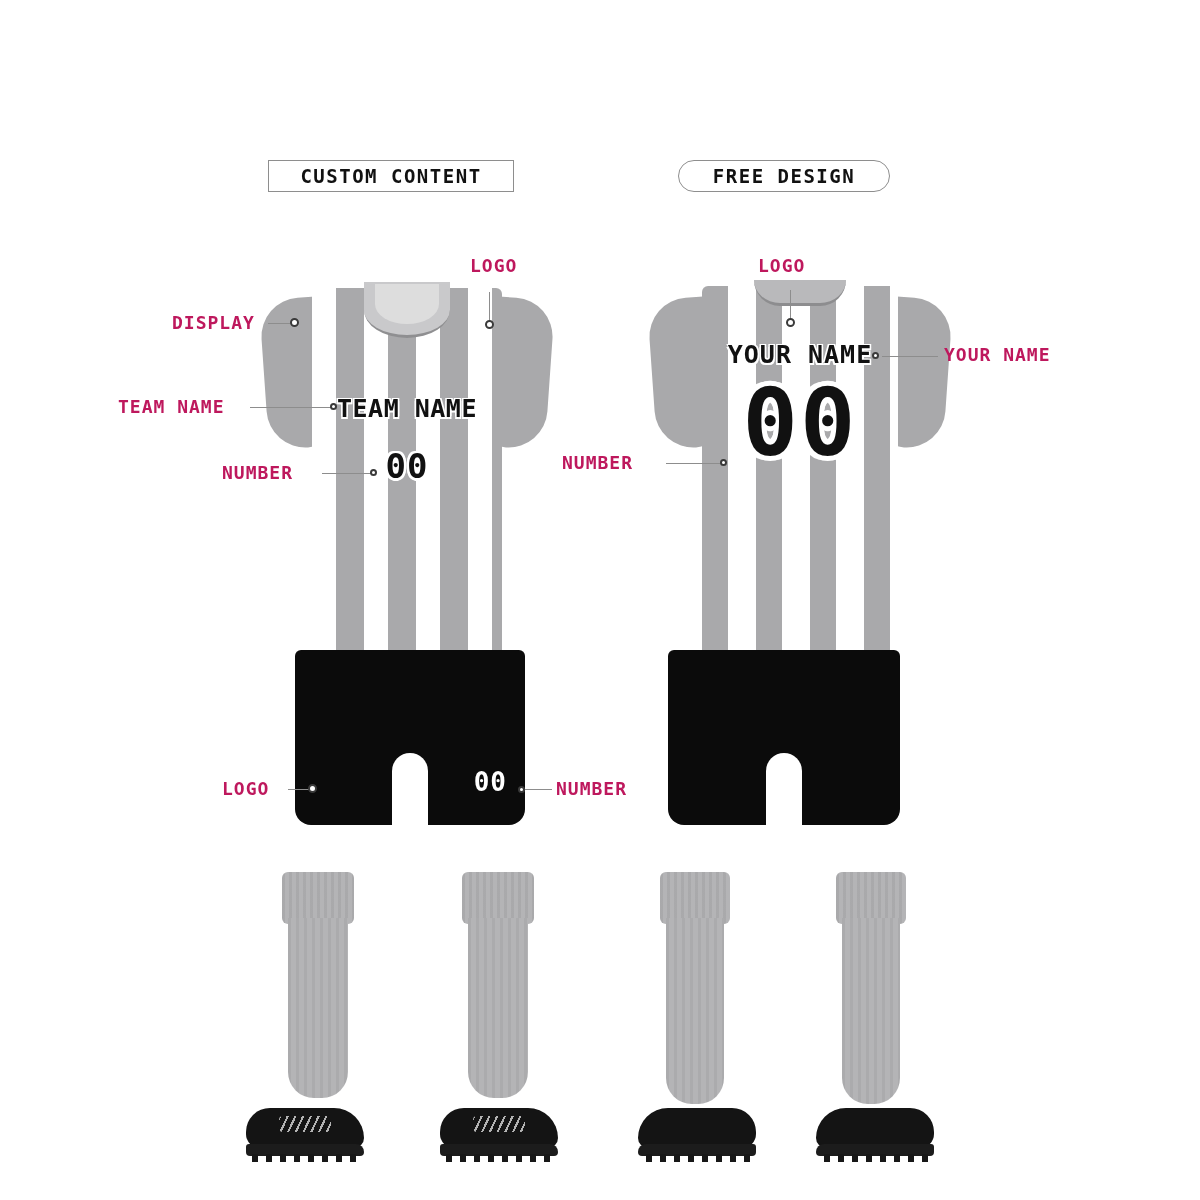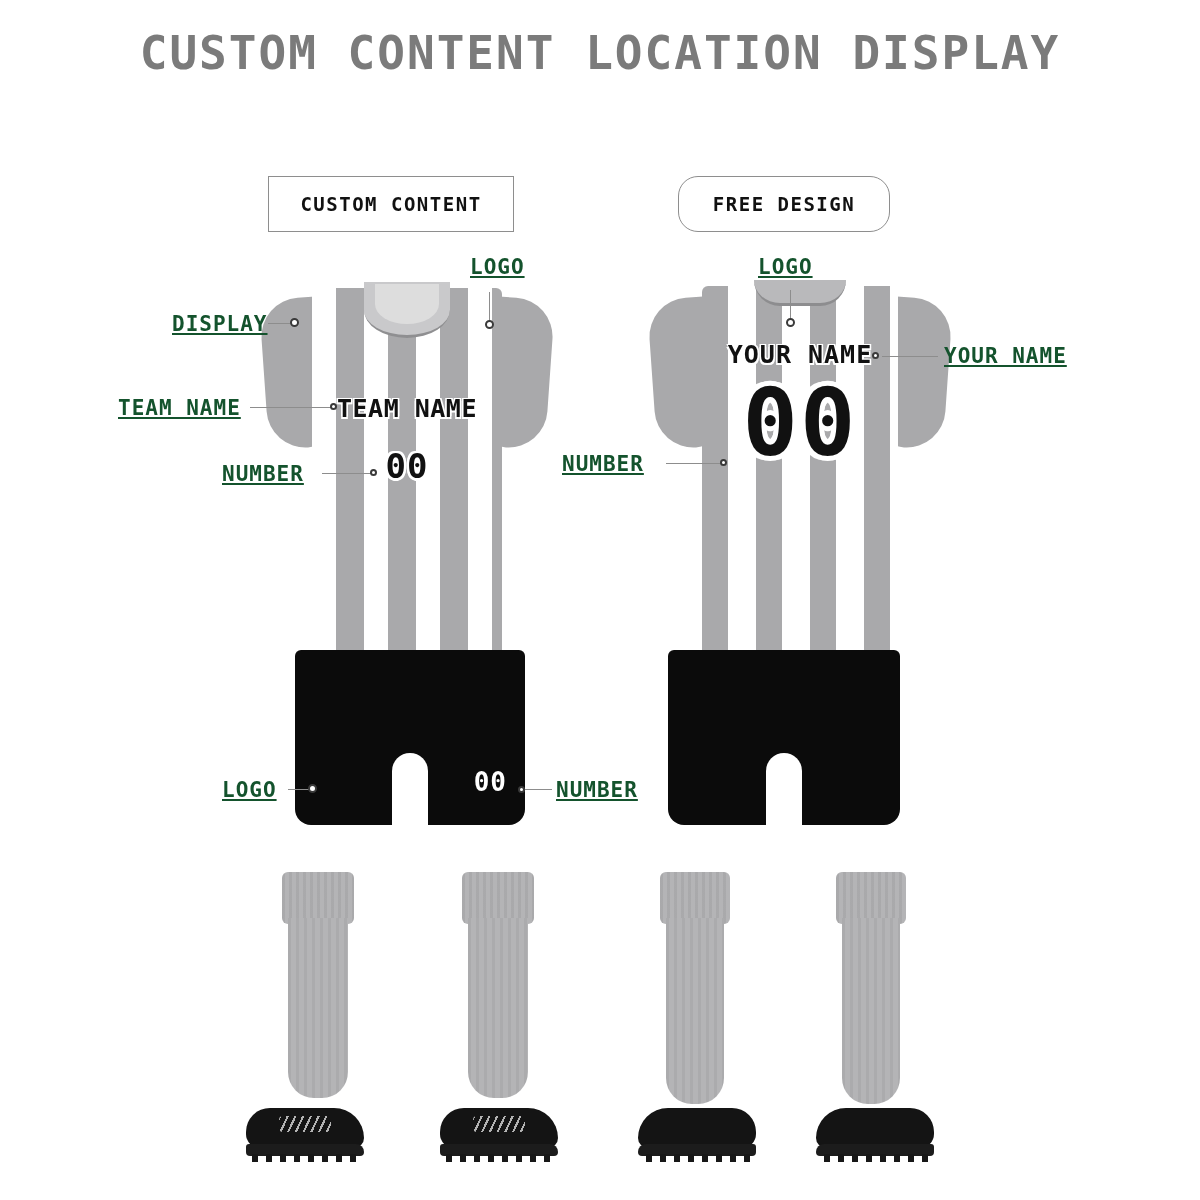--- a/index.html
+++ b/index.html
@@ -27,33 +27,31 @@
     font-size:16px; font-weight:bold; letter-spacing:3px;
     color:#3a3a3a;
   }
   .tagbox {
     position:absolute;
     border:1.5px solid #8e8e8e;
     background:#fff;
     font-size:19px; font-weight:bold; letter-spacing:1.5px;
     color:#111;
     display:flex; align-items:center; justify-content:center;
-    height:56px;
-    margin-top:16px;
+    height:32px;
   }
   #tag-custom { left:268px; top:160px; width:246px; }
   #tag-free   { left:678px; top:160px; width:212px;border-radius:20px; }
 
   
   .label {
     position:absolute;
-    font-size:21px; font-weight:bold; letter-spacing:1px;
-    color:#14532d;
+    font-size:18px; font-weight:bold; letter-spacing:1px;
+    color:#be185d;
     white-space:nowrap;
-    text-decoration:underline;
   }
   .leader {
     position:absolute;
     height:1px;
     background:#8d8d8d;
   }
   .dot {
     position:absolute;
     width:9px; height:9px; border-radius:50%;
     background:#fff;
@@ -224,21 +222,20 @@
     opacity:.85;
     border-radius:4px;
   }
   .shoe.flip { transform:scaleX(-1); }
 </style>
 </head>
 <body>
 
 <div class="stage">
 
-  <div class="title">CUSTOM CONTENT LOCATION DISPLAY</div>
 
   <div class="tagbox" id="tag-custom">CUSTOM CONTENT</div>
   <div class="tagbox" id="tag-free">FREE DESIGN</div>
 
   <div class="jersey" id="front-jersey">
     <div class="body-clip">
       <div class="sleeve left"></div>
       <div class="sleeve right"></div>
       <div class="torso"></div>
       <div class="collar-v">

